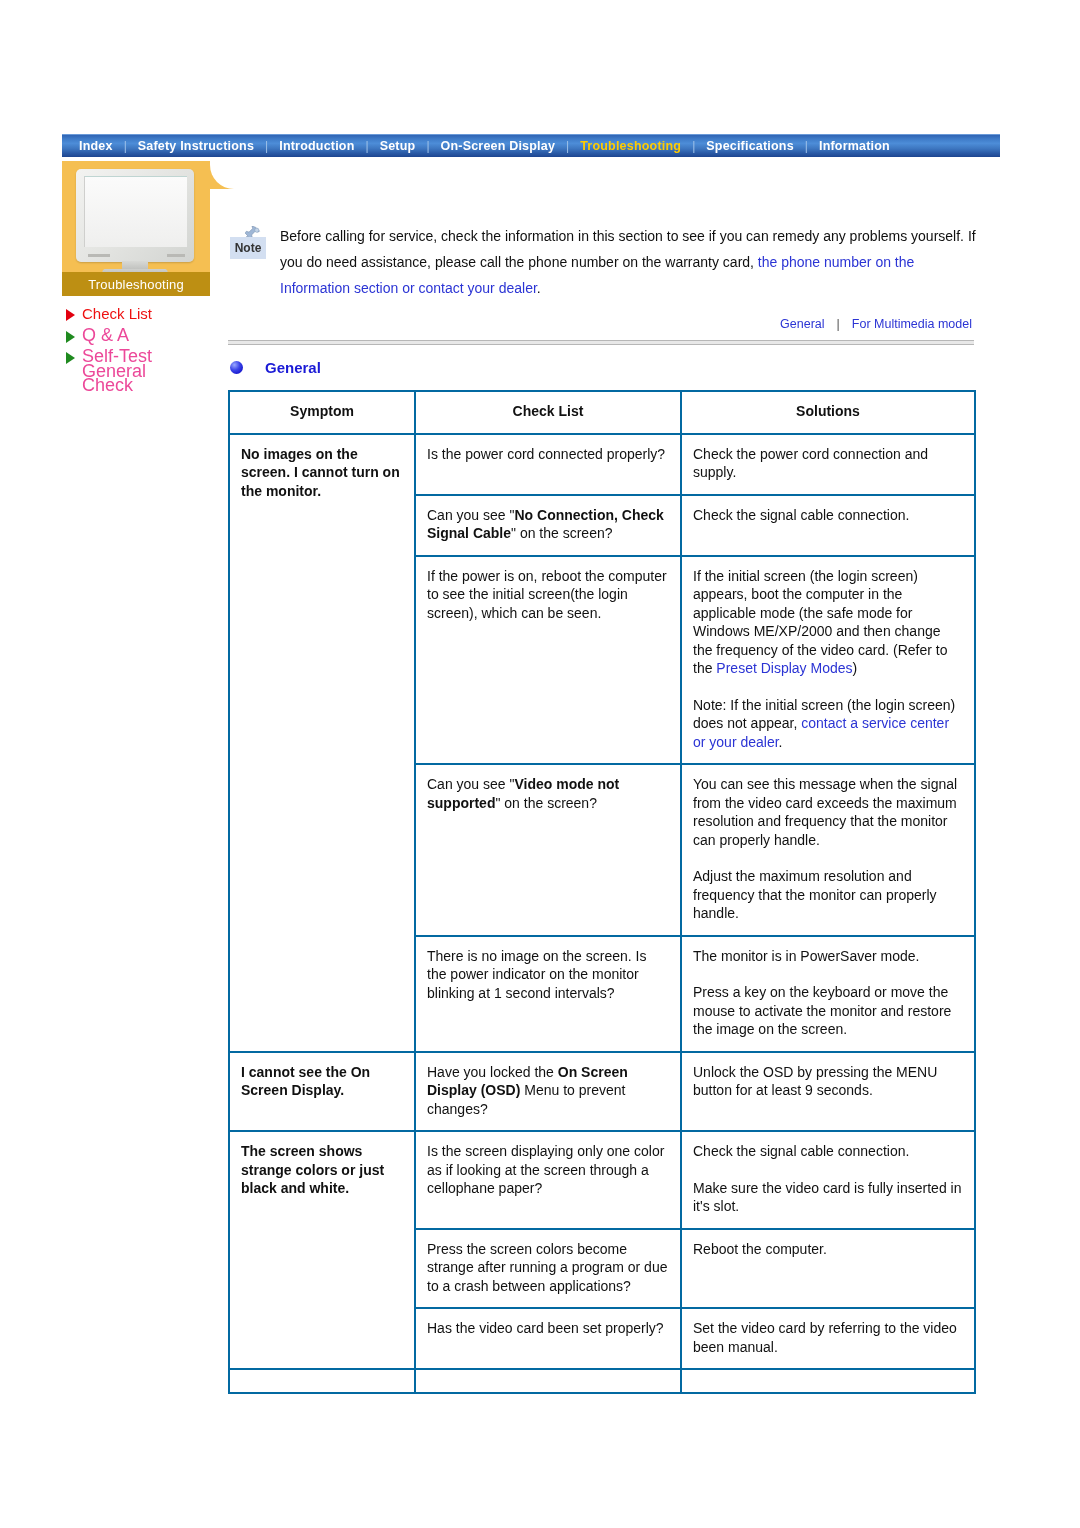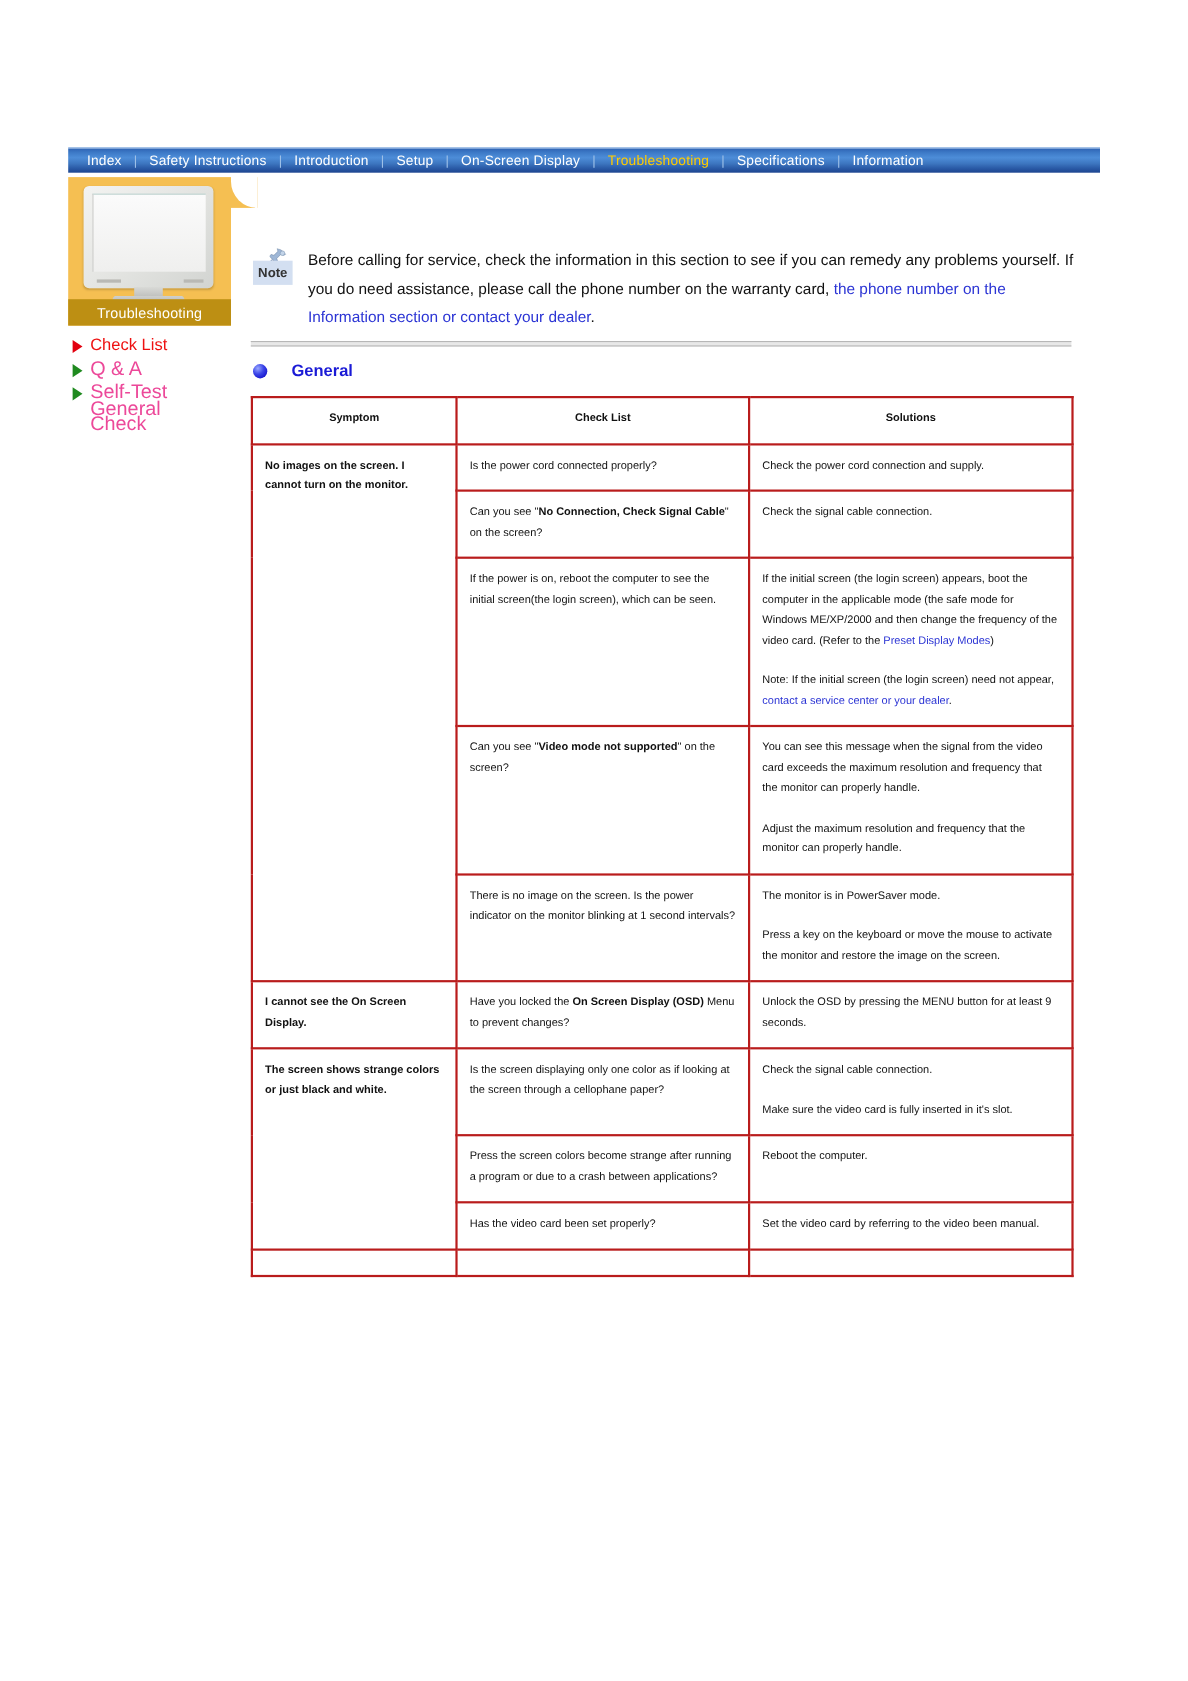--- a/index.html
+++ b/index.html
@@ -27,21 +27,21 @@
        #3d76c0 62%, #2a5aa6 82%, #1d4590 100%);
     border-top: 1px solid #6a9ad8;
     display: flex;
     align-items: center;
     box-sizing: border-box;
     padding-left: 6px;
   }
   .nav-item {
     color: #ffffff;
     font-size: 12.5px;
-    font-weight: normal;
+    font-weight: bold;
     letter-spacing: 0.2px;
     padding: 0 11px;
     white-space: nowrap;
     line-height: 23px;
   }
   .nav-item.active { color: #ffcc00; }
   .nav-sep {
     color: #9dc0e8;
     font-size: 12px;
     line-height: 23px;
@@ -257,24 +257,24 @@
   }
 
   
   table.tbl {
     margin-top: 14px;
     border-collapse: collapse;
     width: 746px;
     table-layout: fixed;
   }
   table.tbl td {
-    border: 2px solid #b91c1c;
+    border: 2px solid #0369a1;
     vertical-align: top;
     padding: 10px 11px 12px 11px;
-    font-size: 10px;
+    font-size: 14px;
     line-height: 18.5px;
     color: #111111;
   }
   col.c1 { width: 186px; }
   col.c2 { width: 266px; }
   col.c3 { width: 294px; }
 
   td.hdr {
     text-align: center;
     font-weight: bold;
@@ -360,20 +360,23 @@
         <path d="M10.8 1.4 L14.6 5.2 L12.9 6.1 L10.2 5.3 L6.6 9 L7.4 11.6 L5.8 13 L3 10.2 L1.1 12.1 L0.6 11.6 L2.6 9.7 L0 6.9 L1.4 5.3 L4 6.1 L7.7 2.5 L6.9 -0.2 Z" fill="#9fb7d6" stroke="#6f86a6" stroke-width="0.5"></path>
         <circle cx="11.8" cy="4.2" r="2.1" fill="#c3d4e8" stroke="#7f96b4" stroke-width="0.5"></circle>
       </svg>
       <div class="note-box">Note</div>
     </div>
     <div class="note-text">
       <span>Before calling for service, check the information in this section to see if you can remedy any problems yourself. If you do need assistance, please call the phone number on the warranty card, </span><span class="lnk">the phone number on the Information section or contact your dealer</span><span>.</span>
     </div>
   </div>
 
+  <div class="sec-links">
+    <span>General</span><span class="bar">|</span><span>For Multimedia model</span>
+  </div>
 
   <div class="hr"></div>
 
   <div class="sec-head">
     <span class="ball"></span>
     <span class="sec-head-text">General</span>
   </div>
 
   <table class="tbl">
     <colgroup>
@@ -400,21 +403,21 @@
         <td>Check the signal cable connection.</td>
       </tr>
 
       <tr>
         <td>If the power is on, reboot the computer to see the initial screen(the login screen), which can be seen.</td>
         <td>
           <span>If the initial screen (the login screen) appears, boot the computer in the applicable mode (the safe mode for Windows ME/XP/2000 and</span>
           <span>then change the frequency of the video card.</span>
           <span>(Refer to the </span><span class="lnk">Preset Display Modes</span><span>)</span>
           <span class="gap"></span>
-          <span>Note: If the initial screen (the login screen) need not appear, </span><span class="lnk">contact a service center or your dealer</span><span>.</span>
+          <span>Note: If the initial screen (the login screen) does not appear, </span><span class="lnk">contact a service center or your dealer</span><span>.</span>
         </td>
       </tr>
 
       <tr>
         <td><span>Can you see "</span><span class="b">Video mode not supported</span><span>" on the screen?</span></td>
         <td>
           <span>You can see this message when the signal from the video card exceeds the maximum resolution and frequency that the monitor can properly handle.</span>
           <span class="gap"></span>
           <span>Adjust the maximum resolution and frequency that the monitor can properly handle.</span>
         </td>

